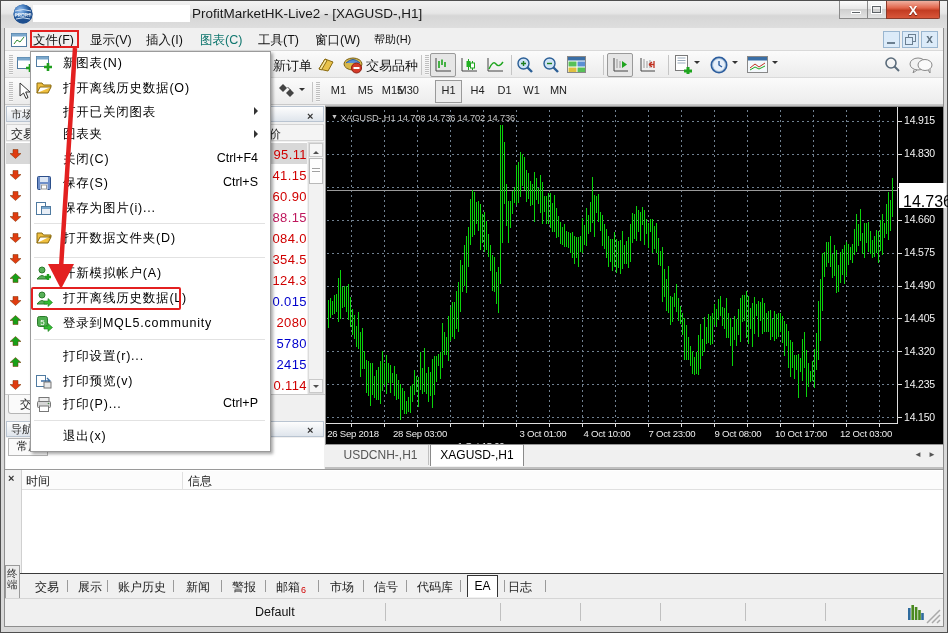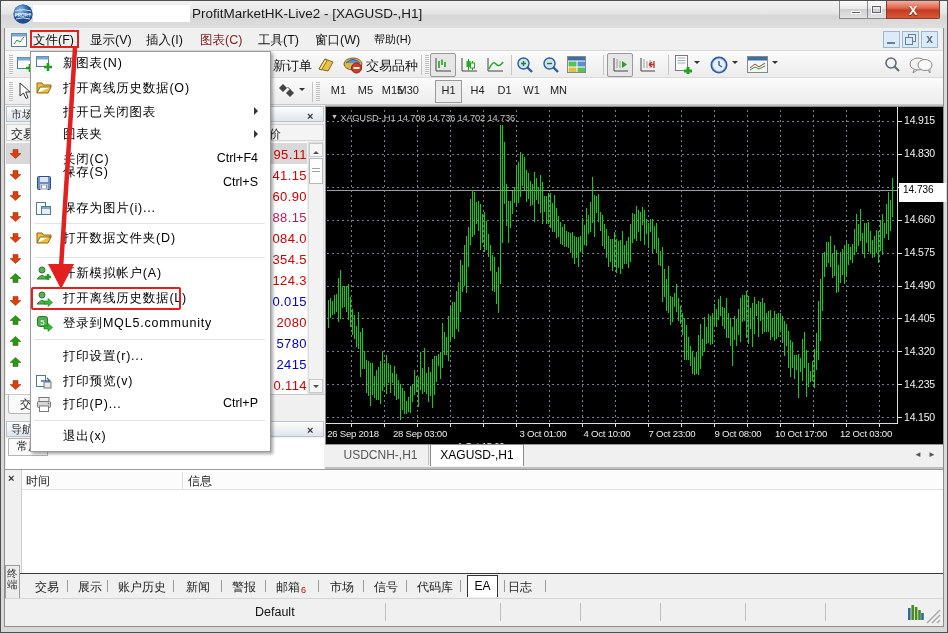--- a/index.html
+++ b/index.html
@@ -47,21 +47,21 @@
 
 <div class="abs" style="left:5px;top:28px;width:938px;height:23px;background:#f0f0f0;border-bottom:1px solid #d9d9d9"></div>
 <svg class="abs" style="left:11px;top:33px" width="16" height="14">
     <rect x="0.5" y="0.5" width="15" height="13" fill="#fff" stroke="#4f7aa0"></rect>
     <rect x="0.5" y="0.5" width="15" height="3" fill="#7aa7cc"></rect>
     <path d="M3 11 L6 7 L9 9 L13 4" stroke="#2d8a2d" fill="none"></path>
   </svg>
 <div class="abs" style="left:33px;top:32px;font-size:12.5px;color:#111">文件(F)</div>
 <div class="abs" style="left:90px;top:32px;font-size:12.5px;color:#111">显示(V)</div>
 <div class="abs" style="left:146px;top:32px;font-size:12.5px;color:#111">插入(I)</div>
-<div class="abs" style="left:200px;top:32px;font-size:12.5px;color:#7f1d1d">图表(C)</div>
+<div class="abs" style="left:200px;top:32px;font-size:12.5px;color:#0f766e">图表(C)</div>
 <div class="abs" style="left:258px;top:32px;font-size:12.5px;color:#111">工具(T)</div>
 <div class="abs" style="left:315px;top:32px;font-size:12.5px;color:#111">窗口(W)</div>
 <div class="abs" style="left:374px;top:32px;font-size:11px;color:#111">帮助(H)</div>
 
 <div class="abs" style="left:883px;top:31px;width:17px;height:17px;background:#dcebf9;border:1px solid #9ab6d0"></div>
 <div class="abs" style="left:887px;top:42px;width:8px;height:2px;background:#6b7f91"></div>
 <div class="abs" style="left:902px;top:31px;width:17px;height:17px;background:#dcebf9;border:1px solid #9ab6d0"></div>
 <svg class="abs" style="left:905px;top:34px" width="11" height="11">
     <rect x="3.5" y="0.5" width="7" height="7" fill="none" stroke="#6b7f91"></rect>
     <rect x="0.5" y="3.5" width="7" height="7" fill="#dcebf9" stroke="#6b7f91"></rect>
@@ -640,21 +640,21 @@
 <div class="abs" style="left:331px;top:112px;font-size:9.4px;letter-spacing:-0.2px;color:#c4c4c4"><span style="font-size:7px;vertical-align:2px">▼</span> XAGUSD-,H1 14.708 14.736 14.702 14.736</div>
 <div class="plab" style="top:114px">14.915</div>
 <div class="plab" style="top:147px">14.830</div>
 <div class="plab" style="top:213px">14.660</div>
 <div class="plab" style="top:246px">14.575</div>
 <div class="plab" style="top:279px">14.490</div>
 <div class="plab" style="top:312px">14.405</div>
 <div class="plab" style="top:345px">14.320</div>
 <div class="plab" style="top:378px">14.235</div>
 <div class="plab" style="top:411px">14.150</div>
-<div class="abs" style="left:899px;top:183px;width:47px;height:19px;background:#fff;color:#000;font-size:10px;padding:1px 0 0 4px">14.736</div>
+<div class="abs" style="left:899px;top:183px;width:47px;height:25px;background:#fff;color:#000;font-size:16px;padding:10px 0 0 4px">14.736</div>
 <div class="tlab" style="left:353px;top:428px">26 Sep 2018</div>
 <div class="tlab" style="left:420px;top:428px">28 Sep 03:00</div>
 <div class="tlab" style="left:481px;top:440px">1 Oct 15:00</div>
 <div class="tlab" style="left:543px;top:428px">3 Oct 01:00</div>
 <div class="tlab" style="left:607px;top:428px">4 Oct 10:00</div>
 <div class="tlab" style="left:672px;top:428px">7 Oct 23:00</div>
 <div class="tlab" style="left:738px;top:428px">9 Oct 08:00</div>
 <div class="tlab" style="left:801px;top:428px">10 Oct 17:00</div>
 <div class="tlab" style="left:866px;top:428px">12 Oct 03:00</div>
 
@@ -729,21 +729,21 @@
 <div class="mi" style="top:80px">打开离线历史数据(O)</div>
 <svg class="abs" style="left:36px;top:80px" width="17" height="17" viewBox="0 0 17 17">
     <path d="M1 13 V3 h5 l1.5 2 H15 v2 H4 L1 13 h11 l3 -6" fill="#f0c040" stroke="#8a6a10"></path>
   </svg>
 <div class="mi" style="top:103.5px">打开已关闭图表</div>
 <div class="abs" style="left:254px;top:107.0px;width:0;height:0;border:4.5px solid transparent;border-left-color:#333;border-right-width:0"></div>
 <div class="mi" style="top:126px">图表夹</div>
 <div class="abs" style="left:254px;top:129.5px;width:0;height:0;border:4.5px solid transparent;border-left-color:#333;border-right-width:0"></div>
 <div class="mi" style="top:151px">关闭(C)</div>
 <div class="sc" style="top:151px">Ctrl+F4</div>
-<div class="mi" style="top:164px">保存(S)</div>
+<div class="mi" style="top:175px">保存(S)</div>
 <div class="sc" style="top:175px">Ctrl+S</div>
 <svg class="abs" style="left:36px;top:175px" width="17" height="17" viewBox="0 0 17 17">
     <rect x="1.5" y="1.5" width="13" height="13" rx="1" fill="#6f8fc9" stroke="#2c4f8a"></rect>
     <rect x="4" y="2" width="8" height="5" fill="#dce6f4"></rect>
     <rect x="4.5" y="9" width="7" height="6" fill="#fff"></rect>
     <rect x="5.5" y="10" width="5" height="4" fill="none" stroke="#999"></rect>
   </svg>
 <div class="mi" style="top:200px">保存为图片(i)...</div>
 <svg class="abs" style="left:36px;top:200px" width="17" height="17" viewBox="0 0 17 17">
     <rect x="0.5" y="2.5" width="9" height="12" fill="#fff" stroke="#4f7aa0"></rect>

